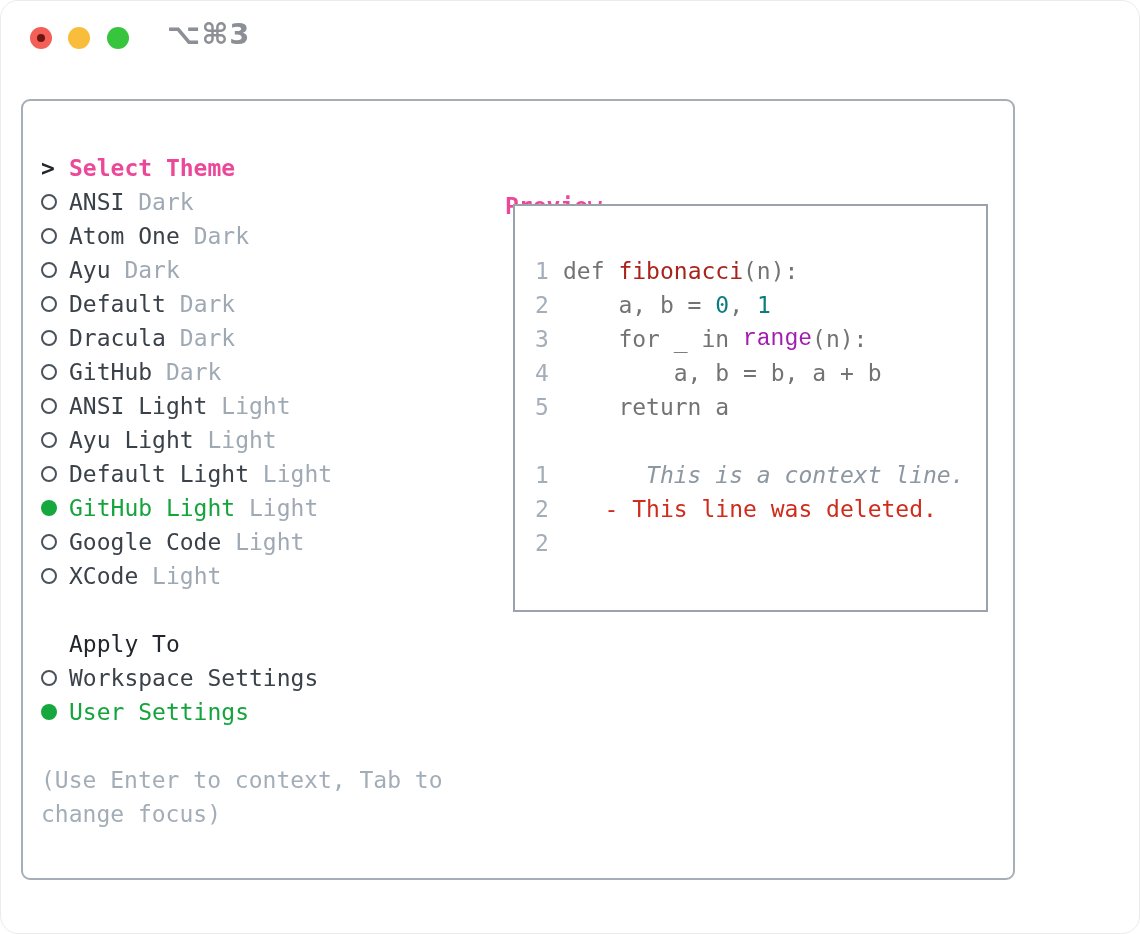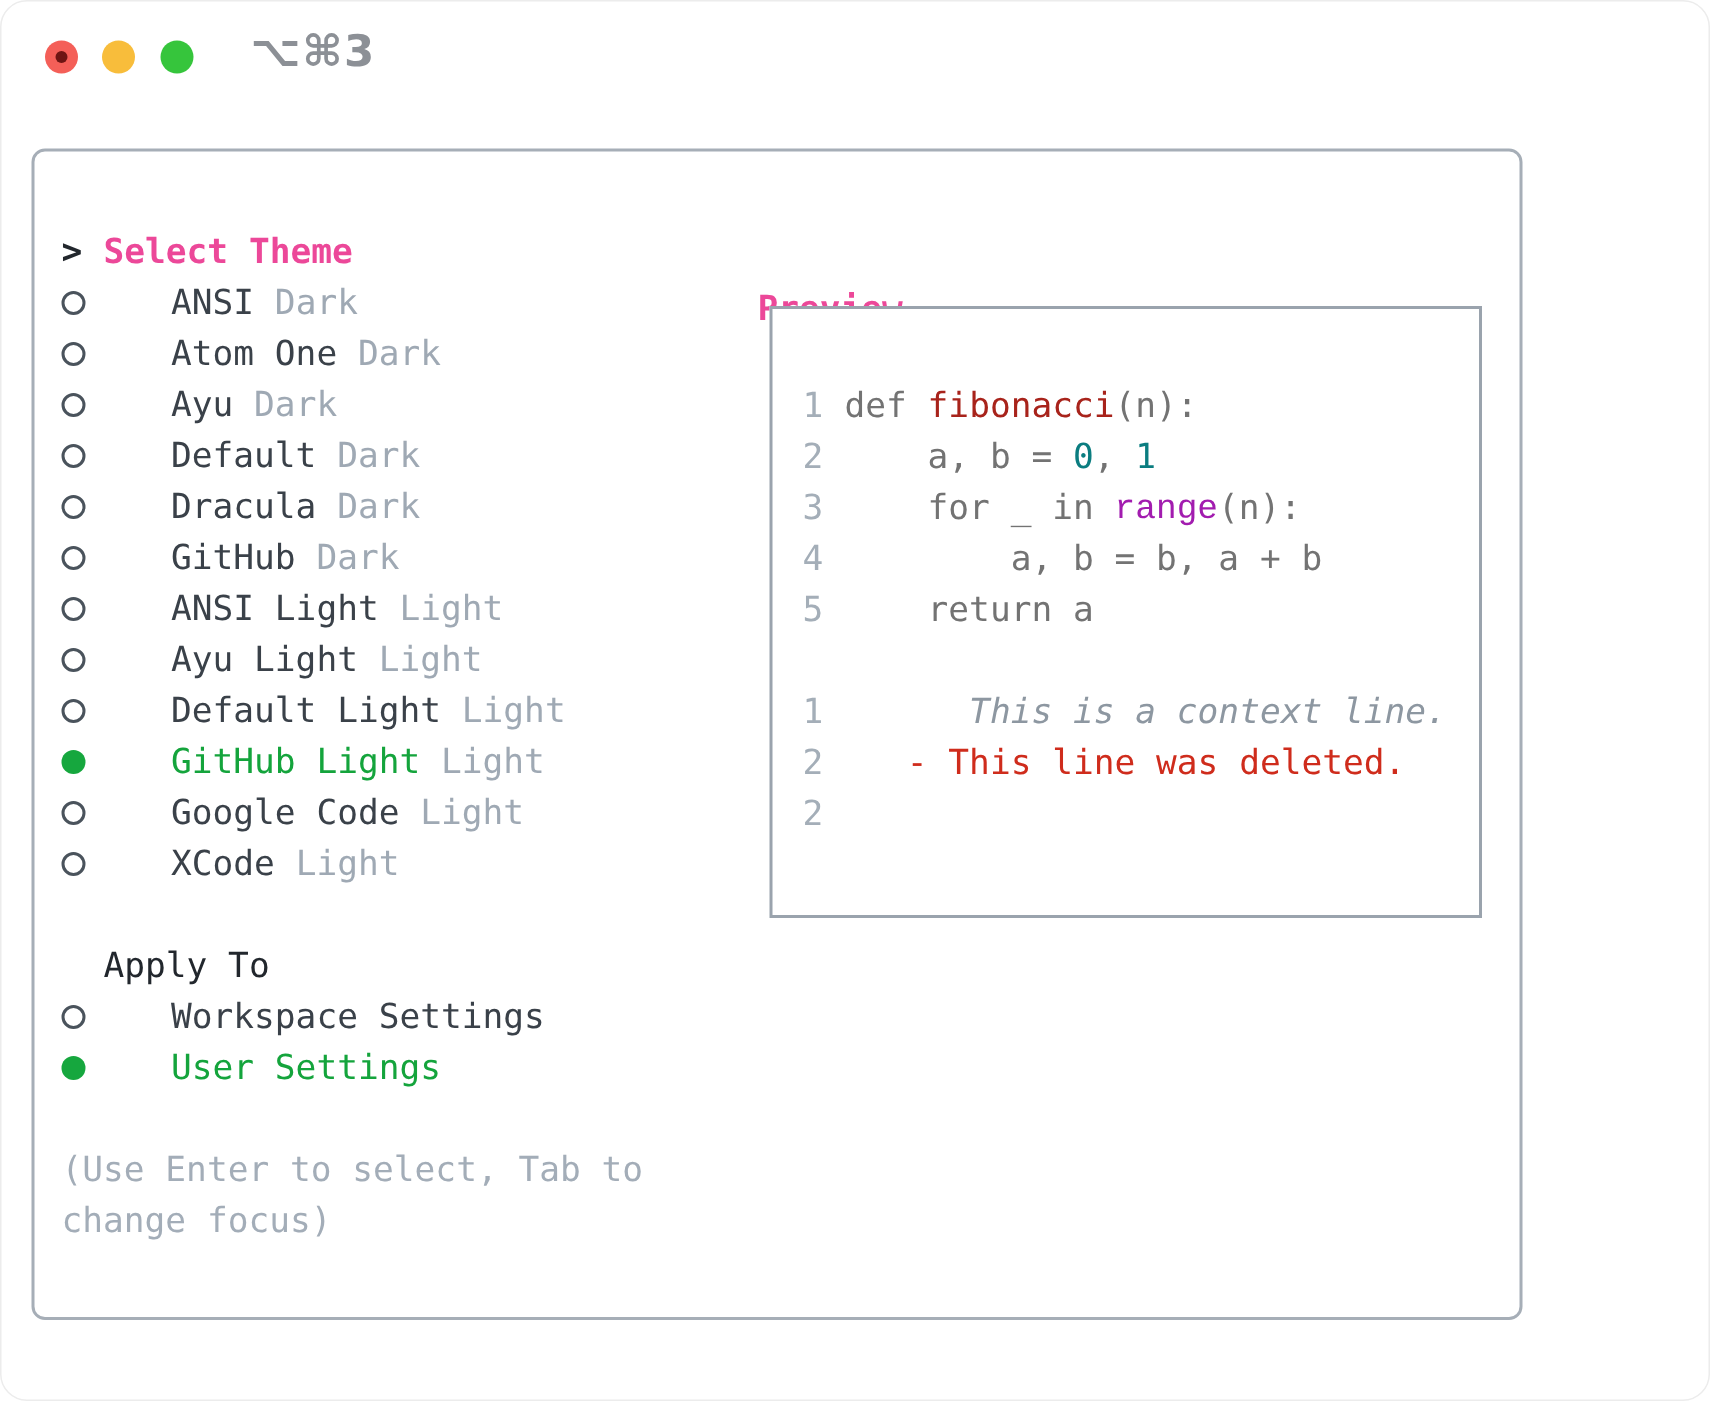--- a/index.html
+++ b/index.html
@@ -25,21 +25,21 @@
 
   
   .row{display:flex;align-items:center;height:34px;font-size:23px;white-space:pre;}
   .marker{width:28px;display:flex;align-items:center;flex:none;}
   .ring{width:12px;height:12px;border:2px solid #4a535c;border-radius:50%;box-sizing:content-box;}
   .dotsel{width:16px;height:16px;border-radius:50%;background:#16a73e;}
   .prompt{font-weight:bold;color:#22272d;font-size:23px;}
 
   .left-col{position:absolute;left:18px;top:50px;}
   .hdr{font-weight:bold;color:#ec4899;}
-  .item-name{color:#3a4149;margin-left:45px;}
+  .item-name{color:#3a4149;}
   .item-variant{color:#9fa9b4;}
   .sel .item-name{color:#14a43c;}
   .apply-hdr{color:#22272d;}
   .hint{color:#a3adb8;}
 
   
   .preview-col{position:absolute;left:482px;top:50px;margin-top:38px;}
   .preview-box{position:absolute;left:490px;top:103px;width:475px;height:408px;
                border:2px solid #9aa3ad;background:#ffffff;box-sizing:border-box;
                padding:48px 0 0 20px;overflow:hidden;}
@@ -96,21 +96,21 @@
         <span class="marker"></span>
         <span class="apply-hdr">Apply To</span>
       </div>
       <div id="apply-items">
           <div class="row"><span class="marker"><span class="ring"></span></span><span class="item-name">Workspace Settings</span></div>
           <div class="row sel"><span class="marker"><span class="dotsel"></span></span><span class="item-name">User Settings</span></div>
         </div>
 
       <div class="gap34"></div>
 
-      <div class="row hint">(Use Enter to select, Tab to</div>
+      <div class="row hint">(Use Enter to context, Tab to</div>
       <div class="row hint">change focus)</div>
     </div>
 
     <div class="preview-col">
       <div class="row hdr">Preview</div>
     </div>
 
     <div class="preview-box">
       <div id="code-lines">
           <div class="pline"><span class="lnum">1</span><span class="seg-plain">def </span><span class="seg-func">fibonacci</span><span class="seg-plain">(n):</span></div>

